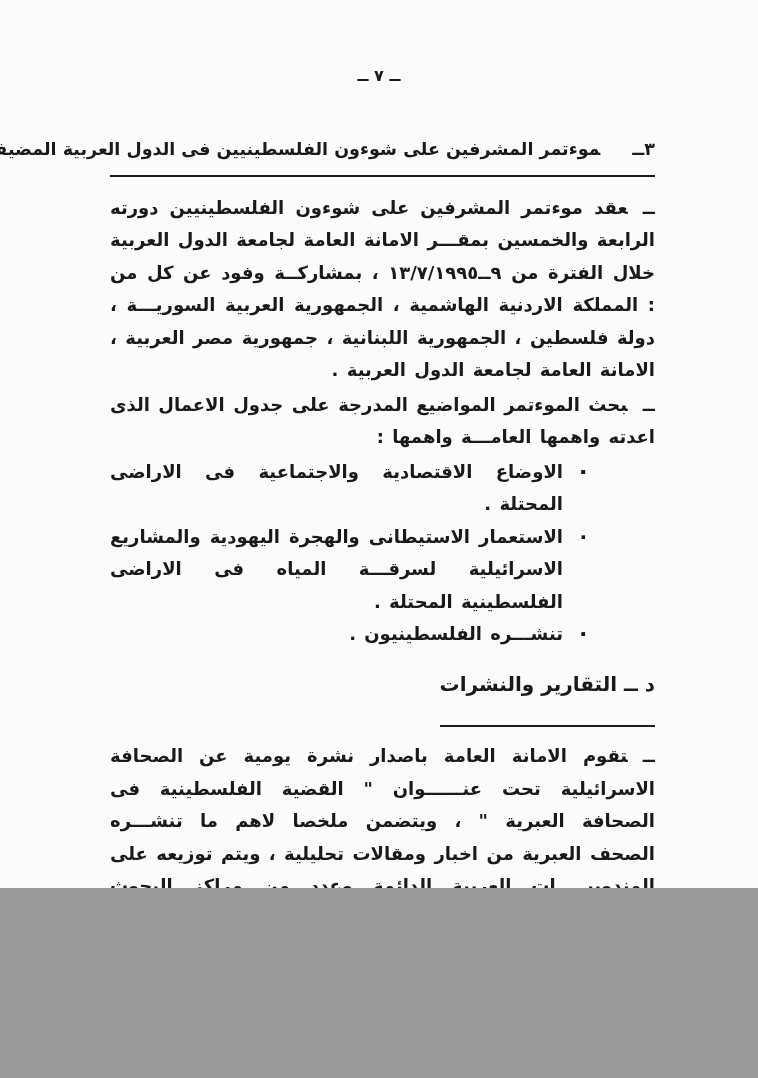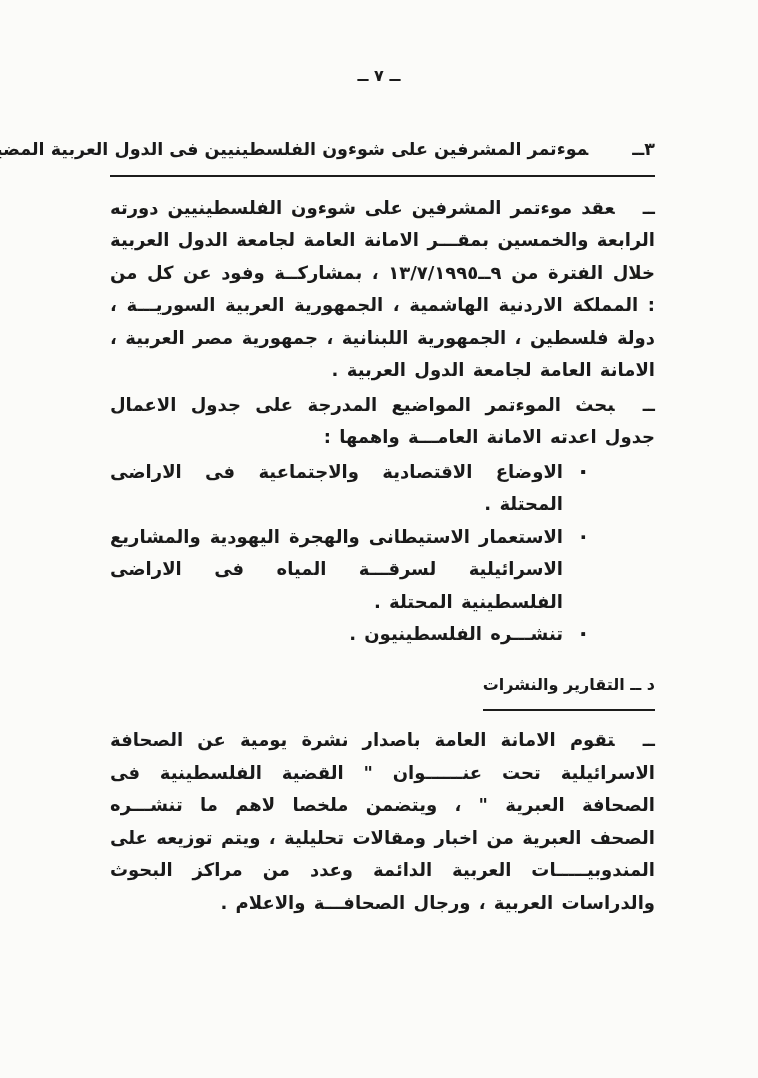--- a/index.html
+++ b/index.html
@@ -1,19 +1,19 @@
 <!DOCTYPE html>
 <html lang="ar" dir="rtl"><head>
 <meta charset="utf-8">
 <style>
   html,body{margin:0;padding:0;}
   body{background:#9a9a9a;}
   .page{
     position:relative;
-    width:758px;height:1078px;
+    width:758px;height:888px;
     margin:0 auto;
     background:#fbfbf9;
     color:#1a1a1a;
     direction:rtl;
     font-family:"DejaVu Sans", sans-serif;
     font-weight:bold;
     overflow:hidden;
   }
   .page-number{
     padding-top:66px;
@@ -26,46 +26,46 @@
     font-size:18px;
     line-height:32.5px;
   }
   .doc-heading{
     border-bottom:2px solid #1c1c1c;
     padding-bottom:9px;
     margin-bottom:15px;
     font-size:17.5px;
     white-space:nowrap;
   }
-  .doc-heading .h-num{margin-left:44px;}
+  .doc-heading .h-num{margin-left:32px;}
   .para{
     text-align:justify;
     margin:0 0 2px 0;
     word-spacing:2px;
   }
-  .dash{margin-left:28px;}
+  .dash{margin-left:15px;}
   .sublist{margin:0;}
   .subitem{
     position:relative;
     padding-right:92px;
     text-align:justify;
     word-spacing:2px;
     margin:0;
   }
   .subitem .dot{
     position:absolute;
     right:68px;top:0;
     font-size:20px;
   }
   .sec-heading{margin:17px 0 13px 0;}
   .sec-heading span{
     display:inline-block;
     border-bottom:2px solid #1c1c1c;
-    padding-bottom:8px;
-    font-size:16px;
+    padding-bottom:25px;
+    font-size:20px;
     white-space:nowrap;
   }
 </style>
 </head>
 <body>
 
 <div class="page">
 
   <div class="page-number">ــ ٧ ــ</div>
 
@@ -73,21 +73,21 @@
 
     <div class="doc-heading">
       <span class="h-num">٣ــ</span><span class="h-title">موءتمر المشرفين على شوءون الفلسطينيين فى الدول العربية المضيفة (الدورة ٥٤)</span>
     </div>
 
     <div class="para">
       <span class="dash">ــ</span><span>عقد موءتمر المشرفين على شوءون الفلسطينيين دورته الرابعة والخمسين بمقـــر الامانة العامة لجامعة الدول العربية خلال الفترة من ٩ــ١٣/٧/١٩٩٥ ، بمشاركــة وفود عن كل من : المملكة الاردنية الهاشمية ، الجمهورية العربية السوريـــة ، دولة فلسطين ، الجمهورية اللبنانية ، جمهورية مصر العربية ، الامانة العامة لجامعة الدول العربية .</span>
     </div>
 
     <div class="para">
-      <span class="dash">ــ</span><span>بحث الموءتمر المواضيع المدرجة على جدول الاعمال جدول اعدته الامانة العامـــة واهمها :</span>
+      <span class="dash">ــ</span><span>بحث الموءتمر المواضيع المدرجة على جدول الاعمال الذى اعدته واهمها العامـــة واهمها :</span>
     </div>
 
     <div class="sublist">
       <div class="subitem">
         <span class="dot">·</span>
       </div>
       <div class="subitem">
         <span class="dot">·</span>
       </div>
       <div class="subitem">

